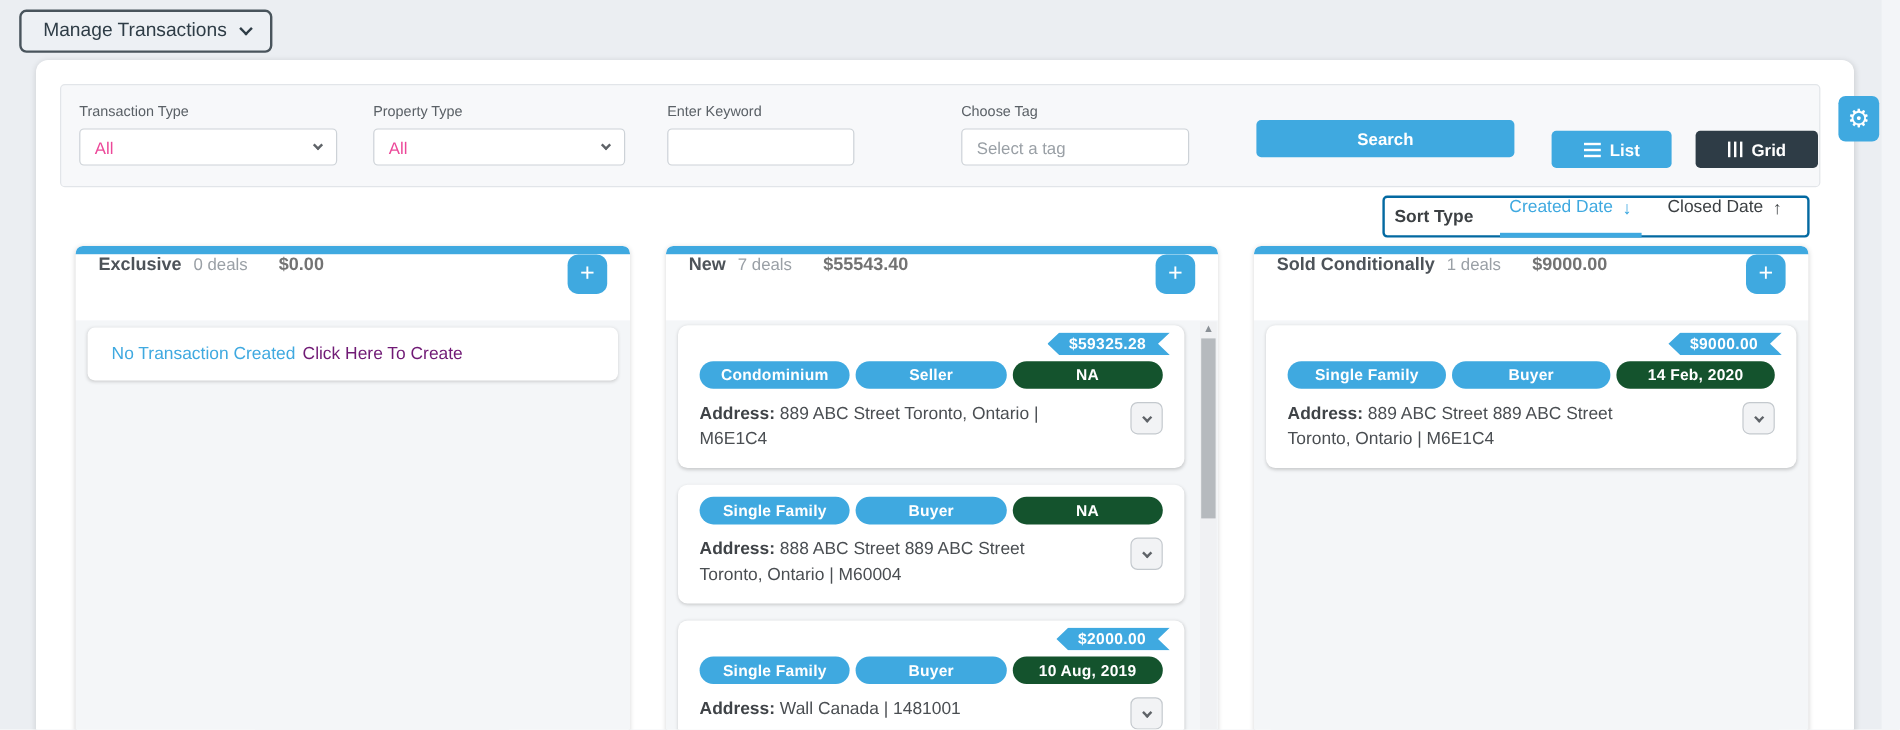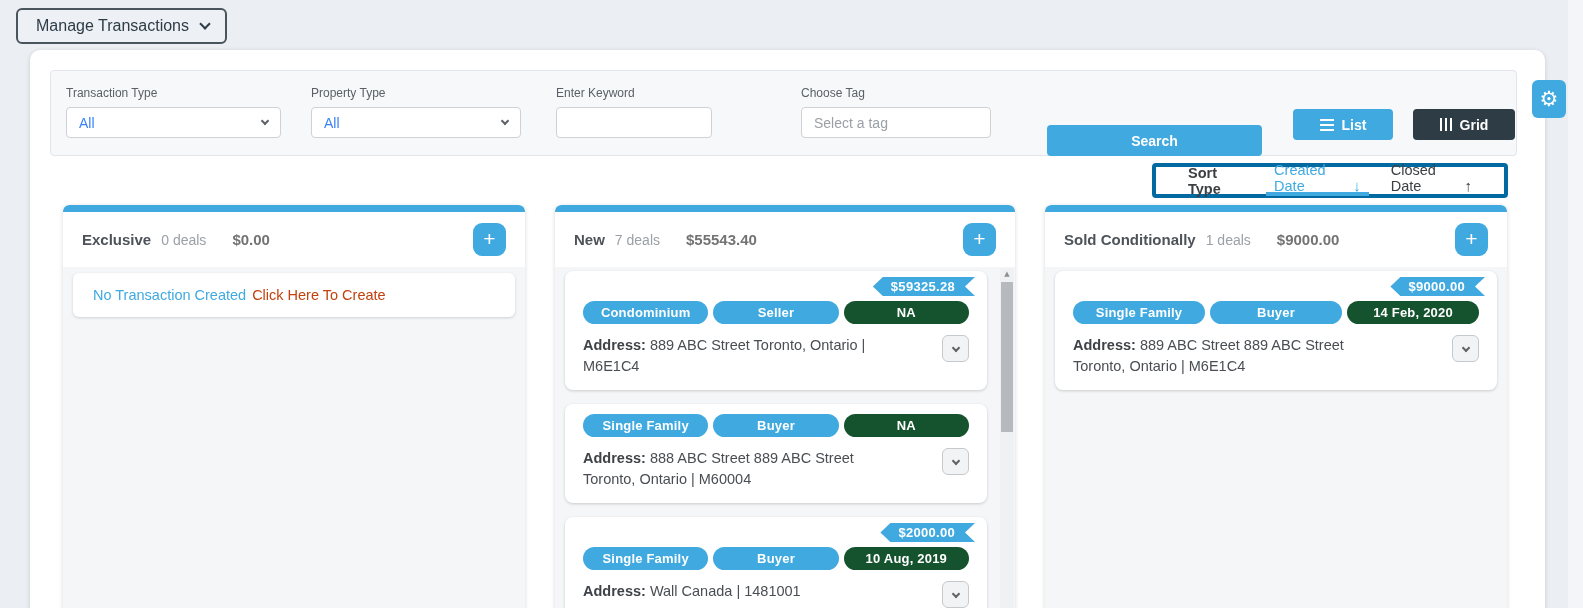--- a/index.html
+++ b/index.html
@@ -26,21 +26,21 @@
     background:#ffffff; border-radius:10px; box-shadow:0 1px 5px rgba(0,0,0,.14);
   }
   .filterbox {
     position:absolute; left:20px; top:20px; width:1467px; height:86px;
     background:#f7f8fa; border:1px solid #e2e5e9; border-radius:4px;
   }
   .fgroup { position:absolute; top:15px; }
   .flabel { display:block; font-size:12px; color:#5a6066; margin-bottom:7px; font-weight:500; }
   .control {
     height:31px; border:1px solid #cdd2d7; border-radius:4px; background:#fff;
-    font-size:14px; color:#3b82f6; display:flex; align-items:center; padding:0 12px;
+    font-size:14px; color:#ec4899; display:flex; align-items:center; padding:0 12px;
   }
   .select { justify-content:space-between; cursor:pointer; }
   input.control { width:100%; outline:none; font-family:"Liberation Sans",sans-serif; }
   input.control::placeholder { color:#9aa0a6; }
   .btn {
     border:none; height:31px; border-radius:4px; color:#fff; font-weight:700; font-size:14px;
     display:flex; align-items:center; justify-content:center; gap:8px; cursor:pointer;
     font-family:"Liberation Sans",sans-serif;
   }
   .btn.blue { background:#3fa9e0; }
@@ -51,55 +51,55 @@
   .icon-bars i { display:block; width:2px; height:13px; background:#fff; }
   .gear-btn {
     position:absolute; left:1532px; top:80px; width:34px; height:38px;
     background:#3fa9e0; border:none; border-radius:6px; color:#fff; cursor:pointer;
     display:flex; align-items:center; justify-content:center;
     font-size:21px; font-family:"DejaVu Sans", sans-serif;
   }
   
   .sortbox {
     position:absolute; left:1152px; top:163px; width:356px; height:35px;
-    background:#fff; border:4px solid #0369a1; border-radius:4px;
-    display:flex; align-items:center; padding:0 32px; gap:30px; font-size:14.5px;
+    background:#fff; border:2px solid #0369a1; border-radius:4px;
+    display:flex; align-items:center; padding:0 8px; gap:30px; font-size:14.5px;
   }
   .sort-label { font-weight:600; color:#3c4043; }
-  .sort-opt { position:relative; display:flex; align-items:flex-end; gap:8px; cursor:pointer; color:#3c4043; font-weight:500; height:100%; }
+  .sort-opt { position:relative; display:flex; align-items:flex-start; gap:8px; cursor:pointer; color:#3c4043; font-weight:500; height:100%; }
   .sort-opt.active { color:#3fa9e0; }
   .sort-opt.active::after { content:""; position:absolute; left:-8px; right:-8px; bottom:-2px; height:4px; background:#3fa9e0; }
   .sort-arrow { font-size:15px; }
   
   .board { position:absolute; left:63px; top:205px; display:flex; gap:30px; }
   .column {
     width:462px; height:430px; background:#f4f6f8; border-radius:6px;
     box-shadow:0 1px 4px rgba(0,0,0,.16); display:flex; flex-direction:column; overflow:hidden;
   }
   .column.narrow { width:460px; }
   .col-top { height:7px; background:#3fa9e0; border-radius:6px 6px 0 0; flex:none; }
-  .col-header { height:55px; flex:none; background:#fff; display:flex; align-items:center; gap:10px; padding:0 19px; }
+  .col-header { height:55px; flex:none; background:#fff; display:flex; align-items:flex-start; gap:10px; padding:0 19px; }
   .col-title { font-size:15px; font-weight:700; color:#4d5359; }
   .col-deals { font-size:14px; color:#9aa0a6; }
   .col-amount { font-size:15px; font-weight:700; color:#737373; margin-left:16px; }
   .add-btn {
     margin-left:auto; width:33px; height:33px; border:none; border-radius:9px;
     background:#3fa9e0; color:#fff; font-size:21px; line-height:1; cursor:pointer;
     display:flex; align-items:center; justify-content:center; padding-bottom:2px;
   }
   .col-body { flex:1; position:relative; padding:4px 10px 0; overflow:hidden; }
   .col-body.has-sb { padding-right:28px; }
   
   .empty-card {
     background:#fff; border-radius:6px; box-shadow:0 1px 3px rgba(0,0,0,.16);
     height:44px; margin-top:2px; display:flex; align-items:center; gap:6px; padding:0 20px;
     font-size:14.5px; cursor:pointer;
   }
   .empty-link { color:#3fa9e0; }
-  .empty-text { color:#c2410c; font-weight:500; }
+  .empty-text { color:#701a75; font-weight:500; }
   .deal-card {
     background:#fff; border-radius:8px; box-shadow:0 1px 3px rgba(0,0,0,.18);
     padding:10px 18px 13px; margin-bottom:14px; display:flex; flex-direction:column; cursor:pointer;
   }
   .ribbon {
     align-self:flex-end; margin:-4px -6px 5px 0;
     background:#3fa9e0; color:#fff; font-size:13px; font-weight:700;
     height:19px; line-height:19px; padding:0 20px 0 18px; letter-spacing:.3px;
     clip-path:polygon(0 50%, 10px 0, 100% 0, calc(100% - 10px) 50%, 100% 100%, 10px 100%);
   }
@@ -157,21 +157,21 @@
     <div class="fgroup" style="left:750px; width:190px;">
       <span class="flabel">Choose Tag</span>
       <input class="control" type="text" placeholder="Select a tag" style="">
     </div>
 
     <div class="fgroup" style="left:505px; width:156px;">
       <span class="flabel">Enter Keyword</span>
       <input class="control" type="text" value="" style="">
     </div>
 
-    <button class="btn blue" style="position:absolute; left:996px; top:54px; width:215px;">
+    <button class="btn blue" style="position:absolute; left:996px; top:29px; width:215px;">
       <span>Search</span>
     </button>
 
     <button class="btn blue" style="position:absolute; left:1242px; top:38px; width:100px;">
       <span class="icon-lines">
           <i></i>
           <i></i>
           <i></i>
         </span>
       <span>List</span>

